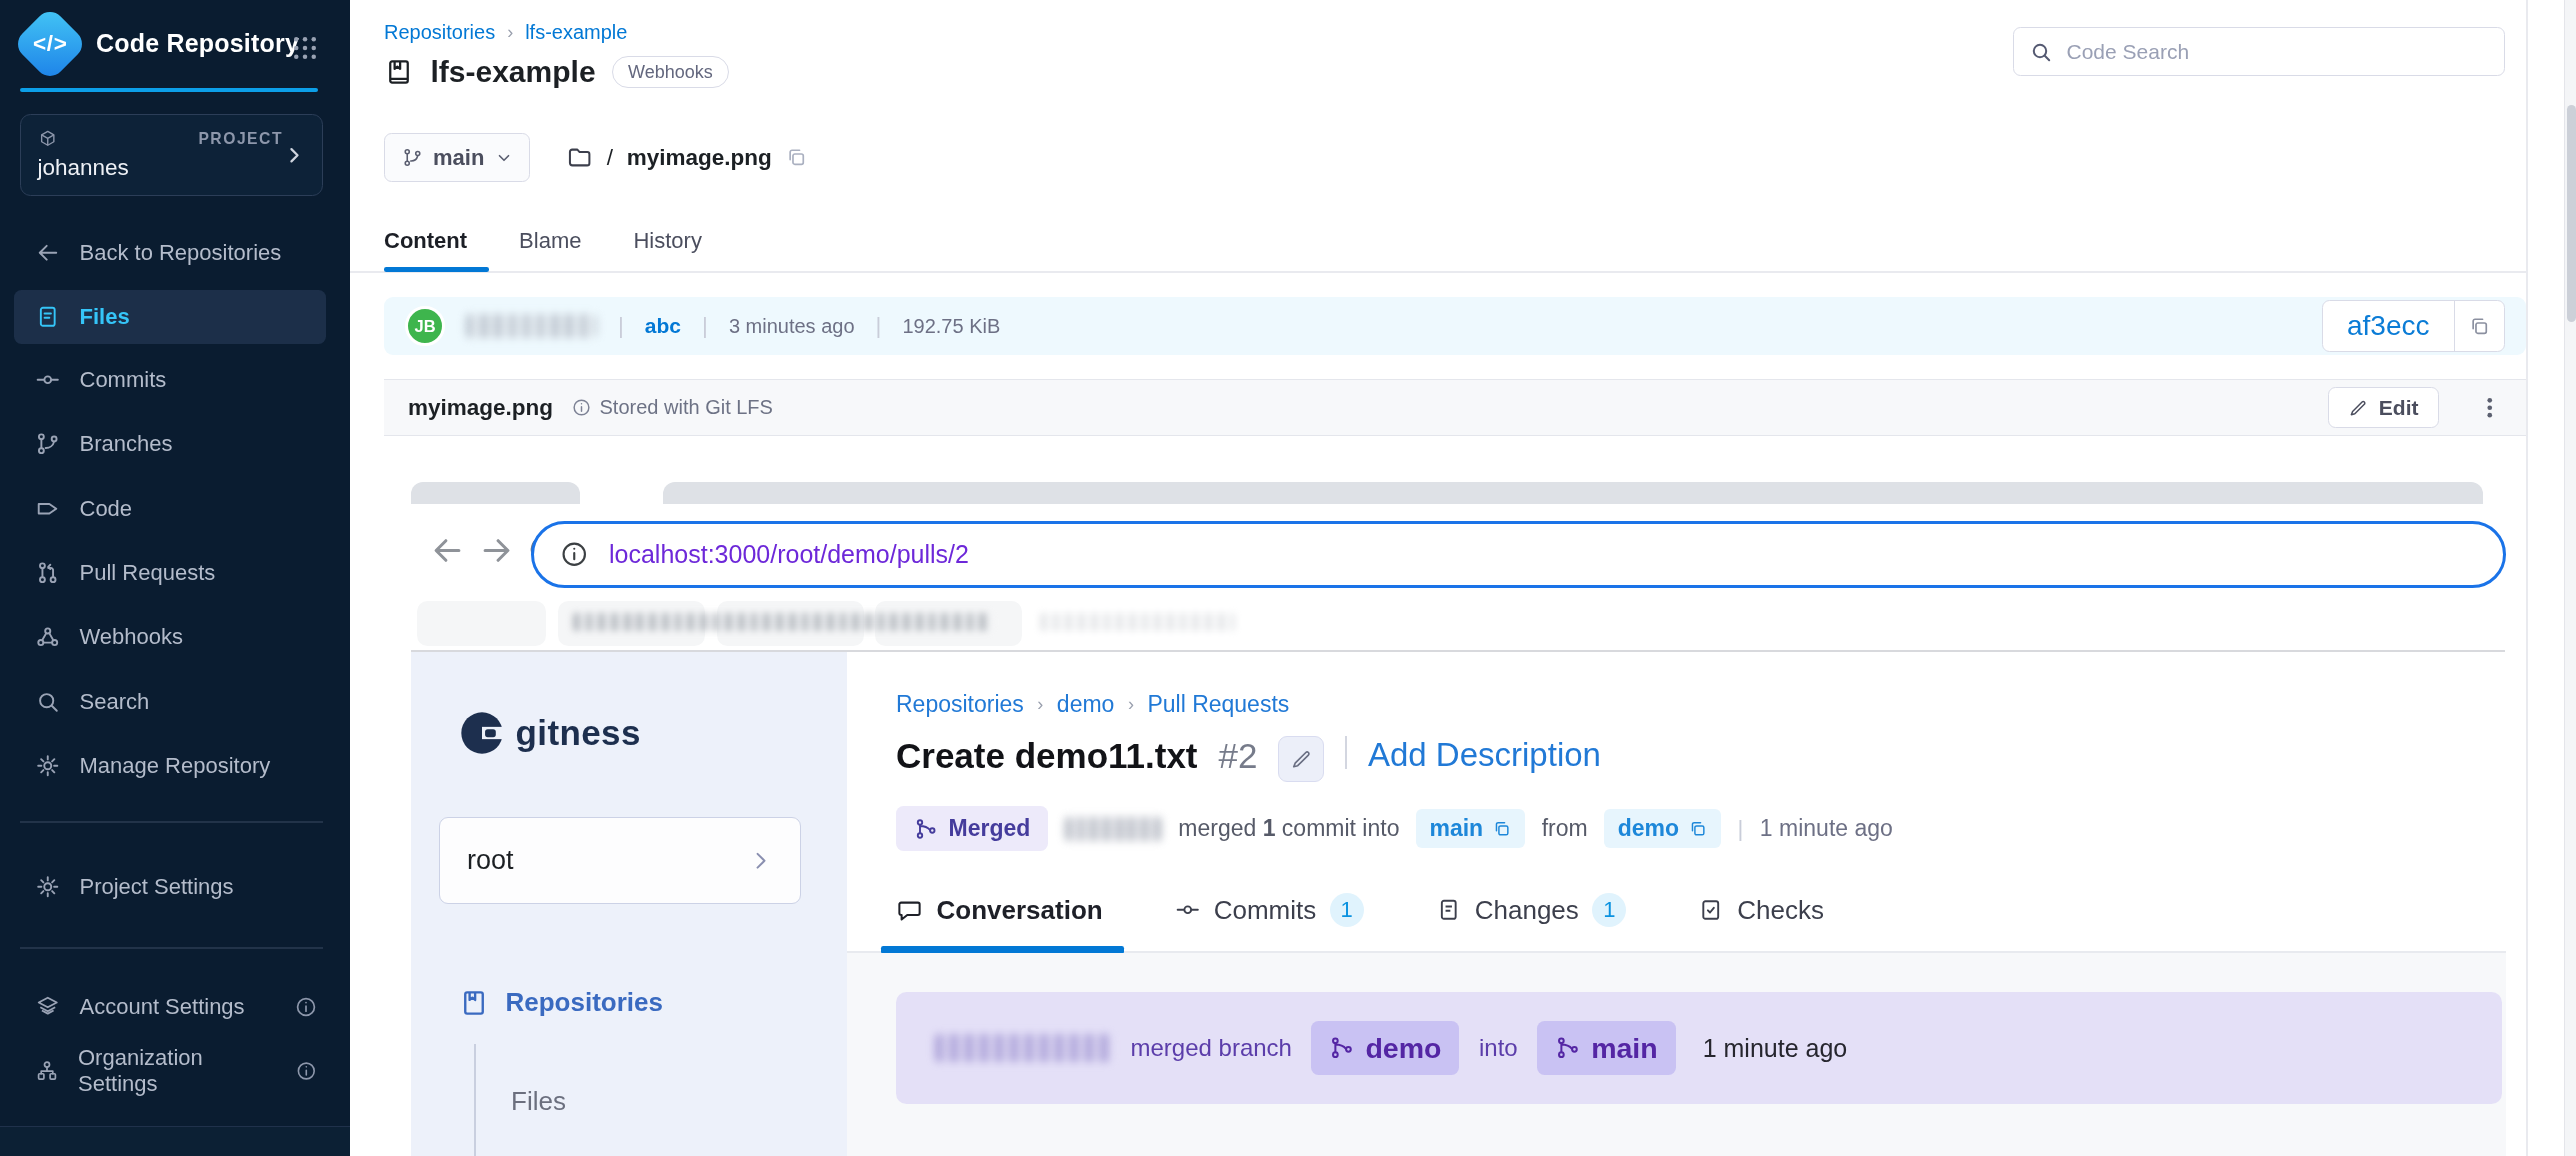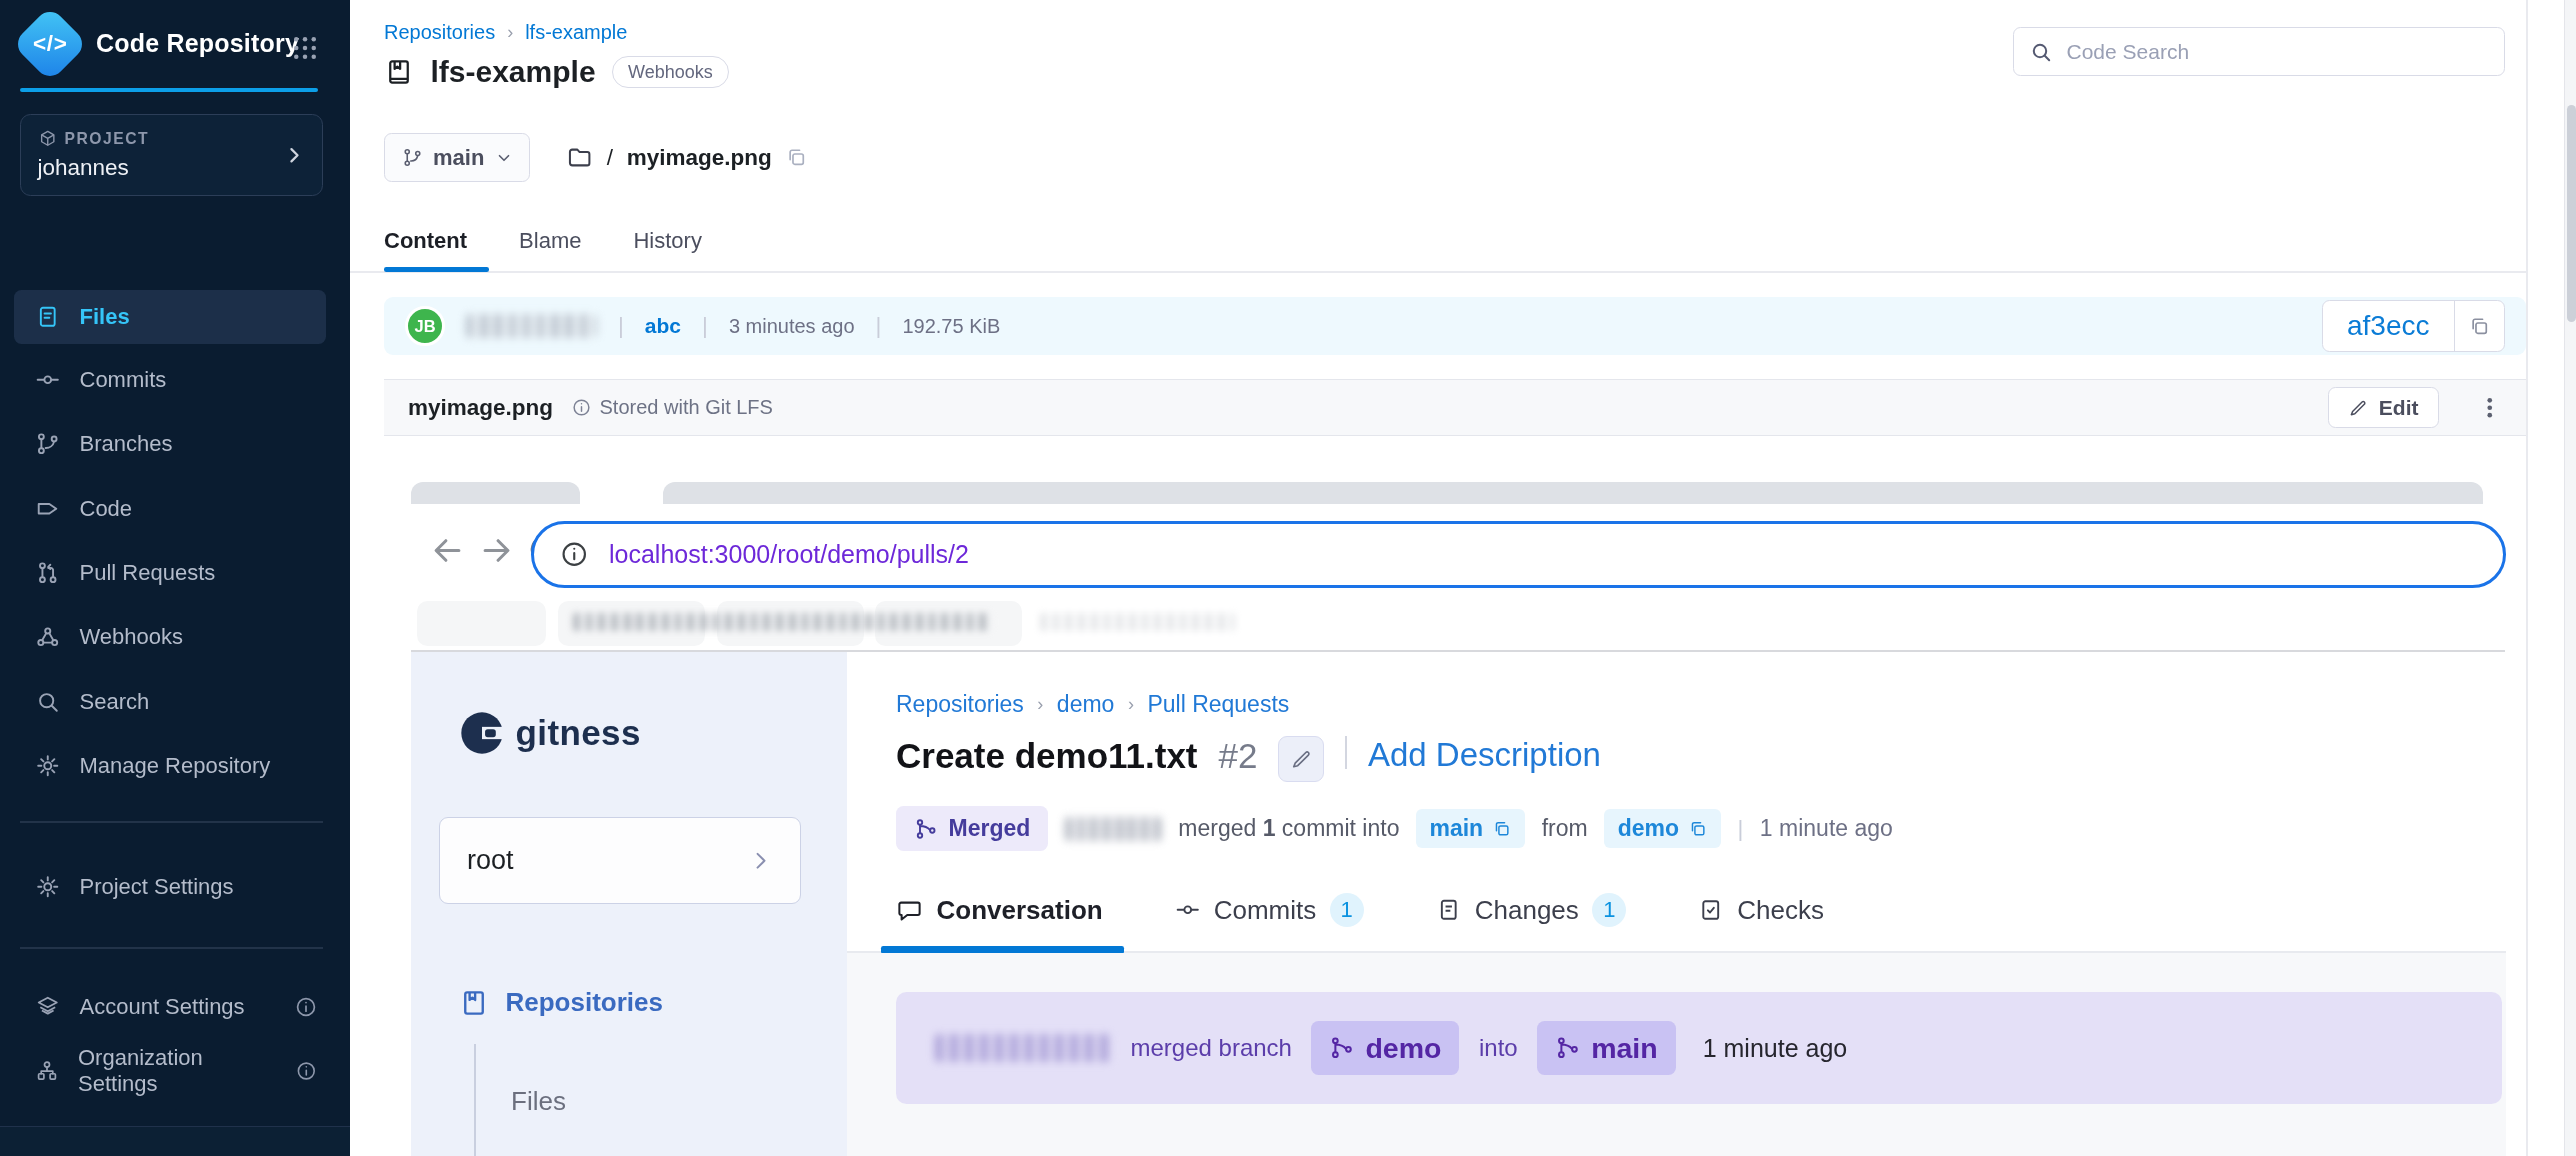--- a/index.html
+++ b/index.html
@@ -14,21 +14,21 @@
   .logo-diamond { width:54px; height:54px; border-radius:15px; transform:rotate(45deg);
     background:linear-gradient(135deg,#45c8f5 0%,#1b7fe8 100%); display:flex; align-items:center; justify-content:center; }
   .logo-diamond span { transform:rotate(-45deg); color:#fff; font-weight:bold; font-size:22.5px; letter-spacing:0.7px; }
   .brand-title { color:#fff; font-size:25px; font-weight:bold; letter-spacing:0.2px; }
   .grid-icon { position:absolute; right:30px; top:33px; }
   .brand-underline { position:absolute; left:20px; top:88px; width:298px; height:3.7px; background:#0c9fe8; border-radius:2.2px; }
 
   .project-card { position:absolute; left:20px; top:114px; width:303px; height:82px; background:#0d2238;
     border:1.5px solid #2c3e58; border-radius:10.5px; padding:12px 16.5px; display:flex; align-items:center; cursor:pointer; }
   .project-meta { flex:1; }
-  .project-label { display:flex; align-items:center; gap:7.5px; color:#8d97ab; font-size:15.7px; font-weight:bold; letter-spacing:1.5px; }
+  .project-label { display:flex; align-items:center; gap:7.5px; color:#8d97ab; font-size:15.7px; font-weight:bold; letter-spacing:1.5px;justify-content:space-between; }
   .project-name { color:#eef1f6; font-size:22.5px; margin-top:6px; }
   .nav-item { position:absolute; left:13.5px; width:312px; height:54px; display:flex; align-items:center; gap:19.5px;
     padding-left:21px; border-radius:7.5px; color:#b4bccb; font-size:22px; cursor:pointer; }
   .nav-item.active { background:#1c2f49; color:#35c5f8; font-weight:bold; }
   .nav-item .ni { width:25.5px; height:25.5px; }
   .nav-divider { position:absolute; left:20px; width:303px; height:1.5px; background:#223349; }
   .info-right { margin-left:auto; margin-right:7.5px; }
   .sidebar-footer { position:absolute; left:0; bottom:0; width:350px; height:30px; background:#0c2034; border-top:1.5px solid #20314b; }
 
   
@@ -187,20 +187,26 @@
             </svg>
           <span>PROJECT</span>
         </div>
         <div class="project-name">johannes</div>
       </div>
       <svg width="22.5" height="22.5" viewBox="0 0 24 24" fill="none" stroke="#cfd5df" stroke-width="2.4" stroke-linecap="round" stroke-linejoin="round">
           <path d="M9 5.5l6.5 6.5L9 18.5"></path>
         </svg>
     </div>
 
+    <div class="nav-item" style="top:226px">
+      <svg class="ni" viewBox="0 0 24 24" fill="none" stroke="#9aa3b5" stroke-width="1.8" stroke-linecap="round" stroke-linejoin="round">
+          <path d="M20 12H5M11 5.5L4.5 12l6.5 6.5"></path>
+        </svg>
+      <span>Back to Repositories</span>
+    </div>
 
     <div class="nav-item active" style="top:290px">
       <svg class="ni" viewBox="0 0 24 24" fill="none" stroke="currentColor" stroke-width="1.8" stroke-linecap="round" stroke-linejoin="round">
           <rect x="5.5" y="3.5" width="13" height="17" rx="2"></rect>
           <path d="M9 9h6M9 13h4.5"></path>
         </svg>
       <span>Files</span>
     </div>
     <div class="nav-item" style="top:353px">
       <svg class="ni" viewBox="0 0 24 24" fill="none" stroke="#9aa3b5" stroke-width="1.8" stroke-linecap="round">

